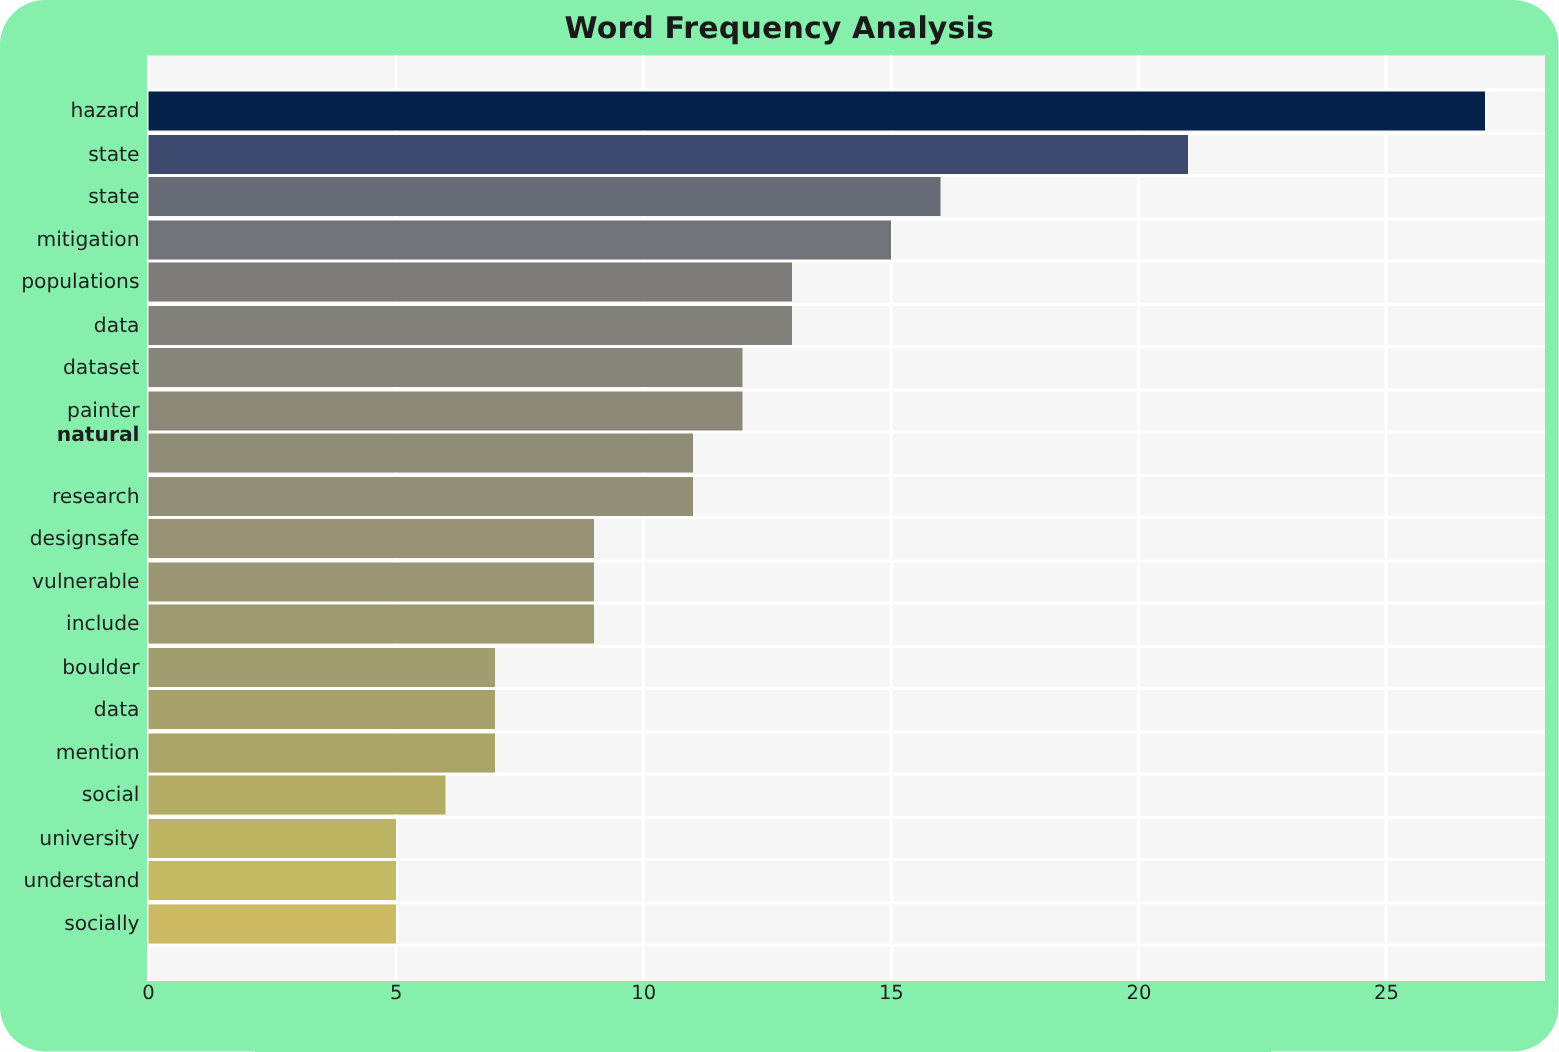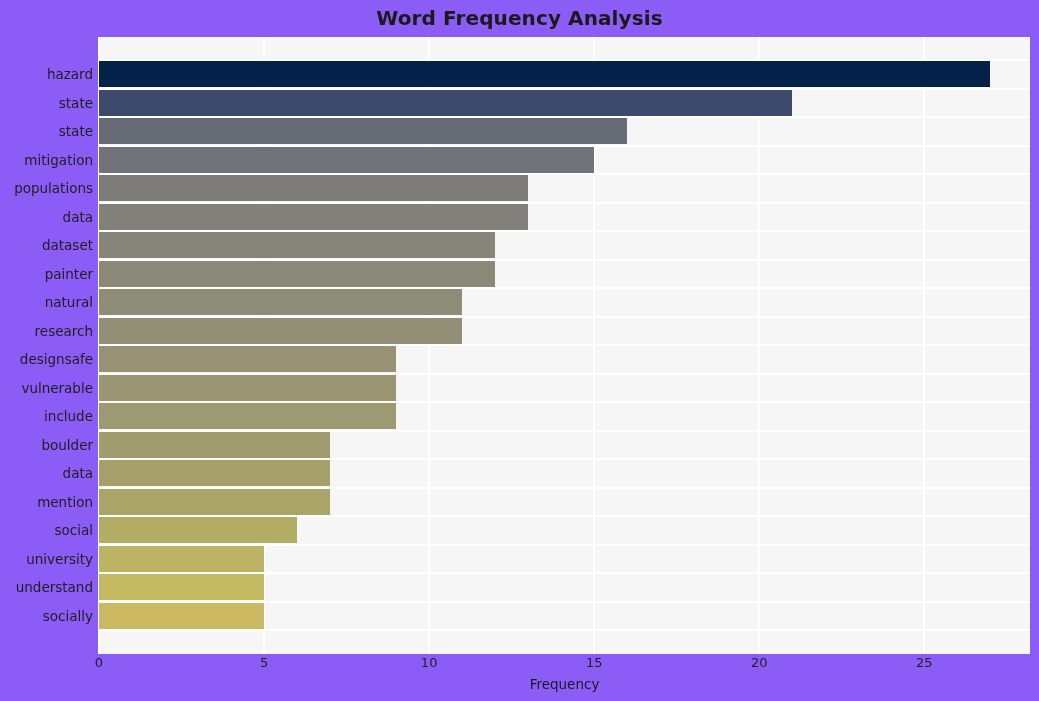--- a/index.html
+++ b/index.html
@@ -11,21 +11,22 @@
     height: 701px;
     background: #ffffff;
     font-family: "DejaVu Sans", "Liberation Sans", sans-serif;
     overflow: hidden;
   }
 
   #figure {
     position: relative;
     width: 1039px;
     height: 701px;
-    background: #8b5cf6;
+    background: #86efac;
+    border-radius: 30px;
   }
 
   
   #chart-title {
     position: absolute;
     left: 0;
     top: 5px;
     width: 1039px;
     text-align: center;
     font-size: 20px;
@@ -187,21 +188,21 @@
 
   <div id="y-axis">
       <div class="ytick-label" style="top: 29px;">hazard</div>
       <div class="ytick-label" style="top: 58px;">state</div>
       <div class="ytick-label" style="top: 86px;">state</div>
       <div class="ytick-label" style="top: 115px;">mitigation</div>
       <div class="ytick-label" style="top: 143px;">populations</div>
       <div class="ytick-label" style="top: 172px;">data</div>
       <div class="ytick-label" style="top: 200px;">dataset</div>
       <div class="ytick-label" style="top: 229px; padding-left: 20px;">painter</div>
-      <div class="ytick-label" style="top: 257px;">natural</div>
+      <div class="ytick-label" style="top: 245px; font-weight: bold;">natural</div>
       <div class="ytick-label" style="top: 286px;">research</div>
       <div class="ytick-label" style="top: 314px; padding-left: 26px;">designsafe</div>
       <div class="ytick-label" style="top: 343px;">vulnerable</div>
       <div class="ytick-label" style="top: 371px;">include</div>
       <div class="ytick-label" style="top: 400px;">boulder</div>
       <div class="ytick-label" style="top: 428px;">data</div>
       <div class="ytick-label" style="top: 457px;">mention</div>
       <div class="ytick-label" style="top: 485px;">social</div>
       <div class="ytick-label" style="top: 514px; padding-left: 34px;">university</div>
       <div class="ytick-label" style="top: 542px;">understand</div>
@@ -209,15 +210,14 @@
     </div>
   <div id="x-axis">
       <div class="xtick-label" style="left: 0px;">0</div>
       <div class="xtick-label" style="left: 165.071px;">5</div>
       <div class="xtick-label" style="left: 330.142px;">10</div>
       <div class="xtick-label" style="left: 495.213px;">15</div>
       <div class="xtick-label" style="left: 660.284px;">20</div>
       <div class="xtick-label" style="left: 825.355px;">25</div>
     </div>
 
-  <div id="x-axis-title">Frequency</div>
 
 </div>
 
 </body></html>

